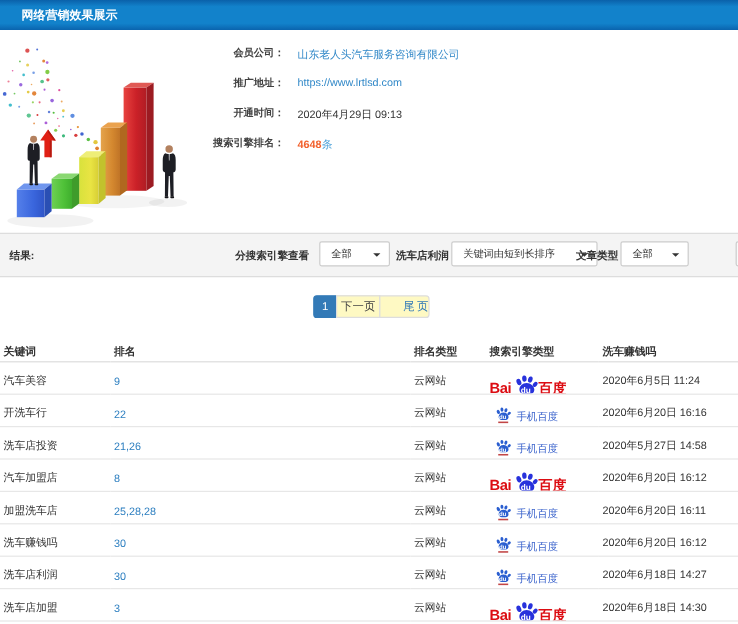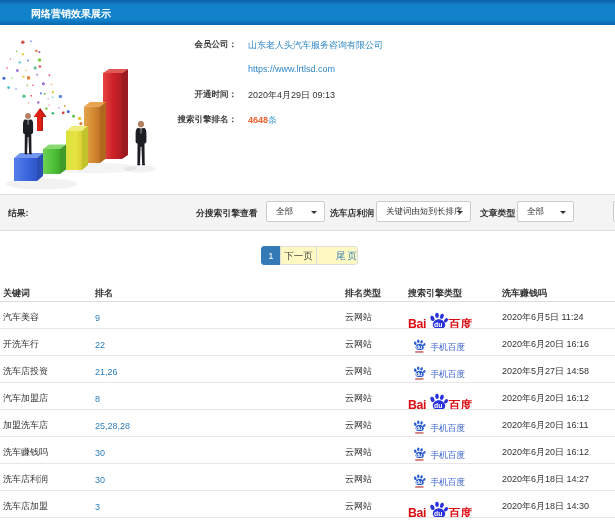--- a/index.html
+++ b/index.html
@@ -2,21 +2,21 @@
 <html><head>
 <meta charset="utf-8">
 <style>
 * { margin:0; padding:0; box-sizing:border-box; }
 html,body { width:615px; height:520px; background:#fff; overflow:hidden; }
 body { font-family:"Liberation Sans",sans-serif; color:#333; }
 #page { position:relative; width:615px; height:520px; overflow:hidden; background:#fff; }
 .abs { position:absolute; }
 #topbar { left:0; top:0; width:615px; height:25px;
   background:linear-gradient(180deg,#0a61aa 0%,#1282cb 22%,#1282cb 78%,#0a64ae 100%);
-  color:#fff; font-size:10px; font-weight:bold; line-height:27px; padding-left:31px; }
+  color:#fff; font-size:10px; font-weight:bold; line-height:27px; padding-left:18px; }
 .ilabel { width:237px; text-align:right; font-size:8.5px; font-weight:bold; color:#404040; }
 .ival { left:248px; font-size:9px; }
 .blue { color:#3188c8; }
 #band { left:0; top:194px; width:615px; height:37px; background:#f4f4f4;
   border-top:1px solid #ddd; border-bottom:1px solid #ddd; }
 .blabel { font-size:8.8px; font-weight:bold; color:#333; top:13px; }
 .sel { top:6px; height:21px; background:#fff; border:1px solid #ccc; border-radius:2px;
   font-size:8.5px; color:#333; line-height:19px; }
 .sel .car { position:absolute; right:7px; top:9px; width:0; height:0;
   border-left:3px solid transparent; border-right:3px solid transparent; border-top:3.5px solid #333; }
@@ -153,35 +153,36 @@
         <circle cx="6.5" cy="3" r="2.9" fill="#b3815f"></circle>
         <path d="M3.5,6.2 C2,7 1.5,9 1.5,12 L1.5,19 C1.5,20.5 2.5,21 3,21 L3.3,21 L3.2,40 L5.6,40 L6.2,24 L7,24 L7.6,40 L10,40 L9.8,21 L10.2,21 C10.8,21 11.6,20.3 11.6,19 L11.6,11.5 C11.6,8.5 11,7 9.5,6.2 C8.8,7 4.3,7 3.5,6.2 Z" fill="#1d1e24"></path>
         <path d="M6.2,6.8 L6.9,6.8 L6.8,12 L6.3,12 Z" fill="#e8e8ee"></path>
         <rect x="3" y="39.7" width="3" height="1.6" rx="0.7" fill="#16161a"></rect>
         <rect x="7.4" y="39.7" width="3" height="1.6" rx="0.7" fill="#16161a"></rect>
       </g>
     </svg>
 
   <div class="abs ilabel" style="top:39px">会员公司：</div>
   <div class="abs ival blue" style="top:39px">山东老人头汽车服务咨询有限公司</div>
+  <div class="abs ilabel" style="top:64px">推广地址：</div>
   <div class="abs ival blue" style="top:64px">https://www.lrtlsd.com</div>
   <div class="abs ilabel" style="top:89px">开通时间：</div>
   <div class="abs ival" style="top:89px">2020年4月29日 09:13</div>
   <div class="abs ilabel" style="top:114px">搜索引擎排名：</div>
   <div class="abs ival" style="top:114px"><span style="color:#f2622e;font-weight:bold">4648</span><span style="color:#4aa0d8">条</span></div>
 
   <div class="abs" id="band">
     <div class="abs blabel" style="left:8px">结果:</div>
     <div class="abs blabel" style="left:196px">分搜索引擎查看</div>
     <div class="abs sel" style="left:266px;width:59px">
         <span class="st">全部</span>
         <span class="car"></span>
       </div>
     <div class="abs blabel" style="left:330px">洗车店利润</div>
-    <div class="abs sel" style="left:376px;width:95px">
+    <div class="abs sel" style="left:376px;width:122px">
         <span class="st">关键词由短到长排序</span>
         <span class="car"></span>
       </div>
     <div class="abs blabel" style="left:480px">文章类型</div>
     <div class="abs sel" style="left:517px;width:57px">
         <span class="st">全部</span>
         <span class="car"></span>
       </div>
     <div class="abs" id="submitbtn">提交</div>
   </div>

